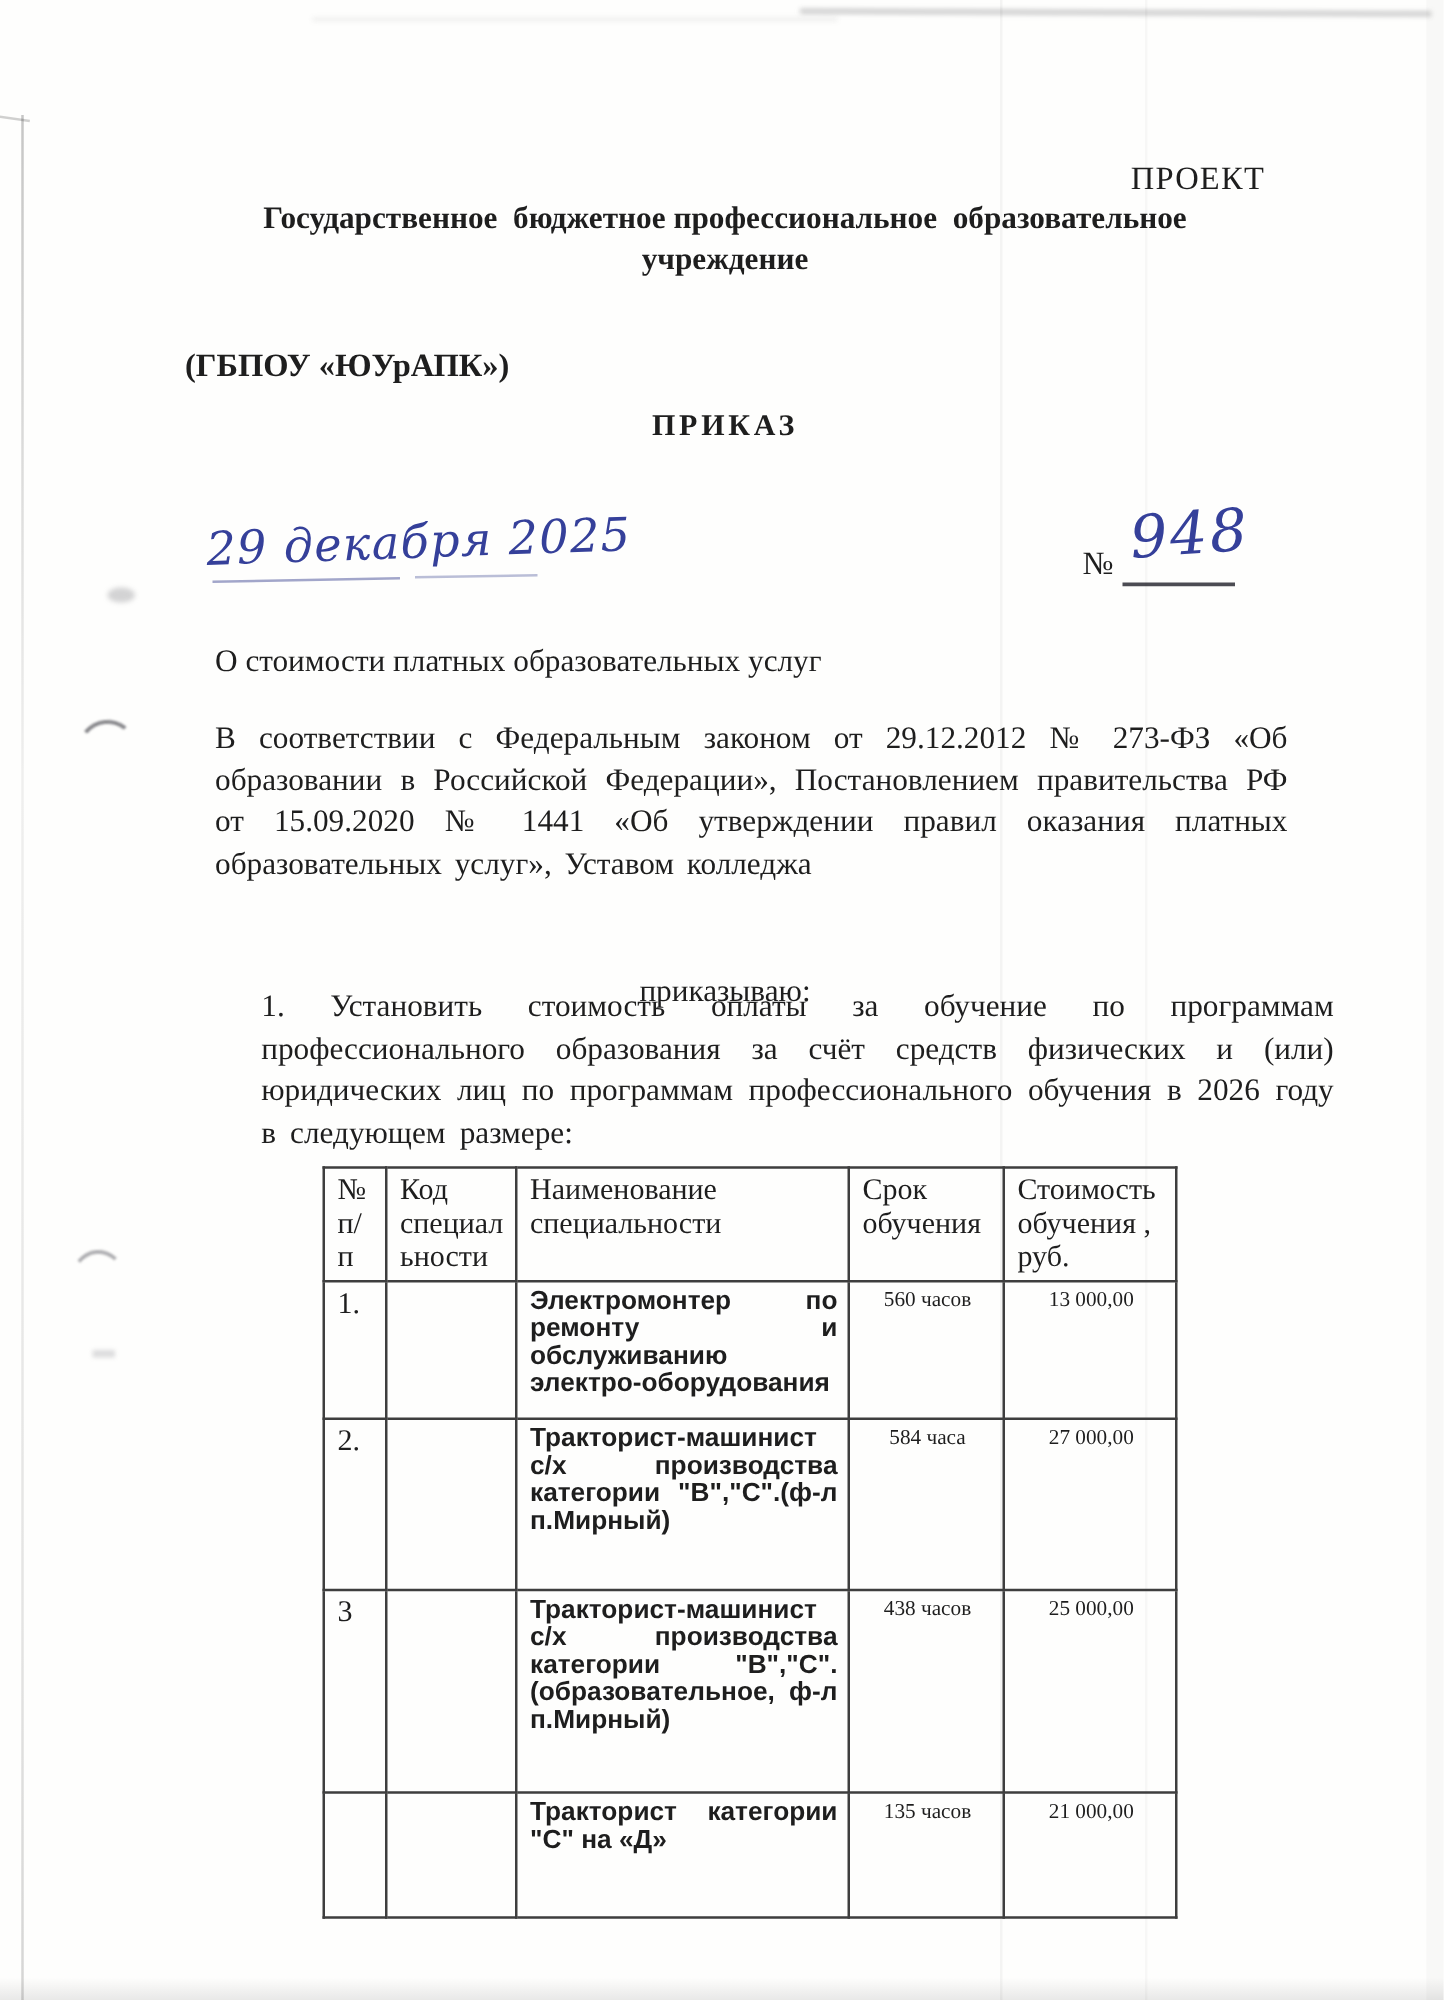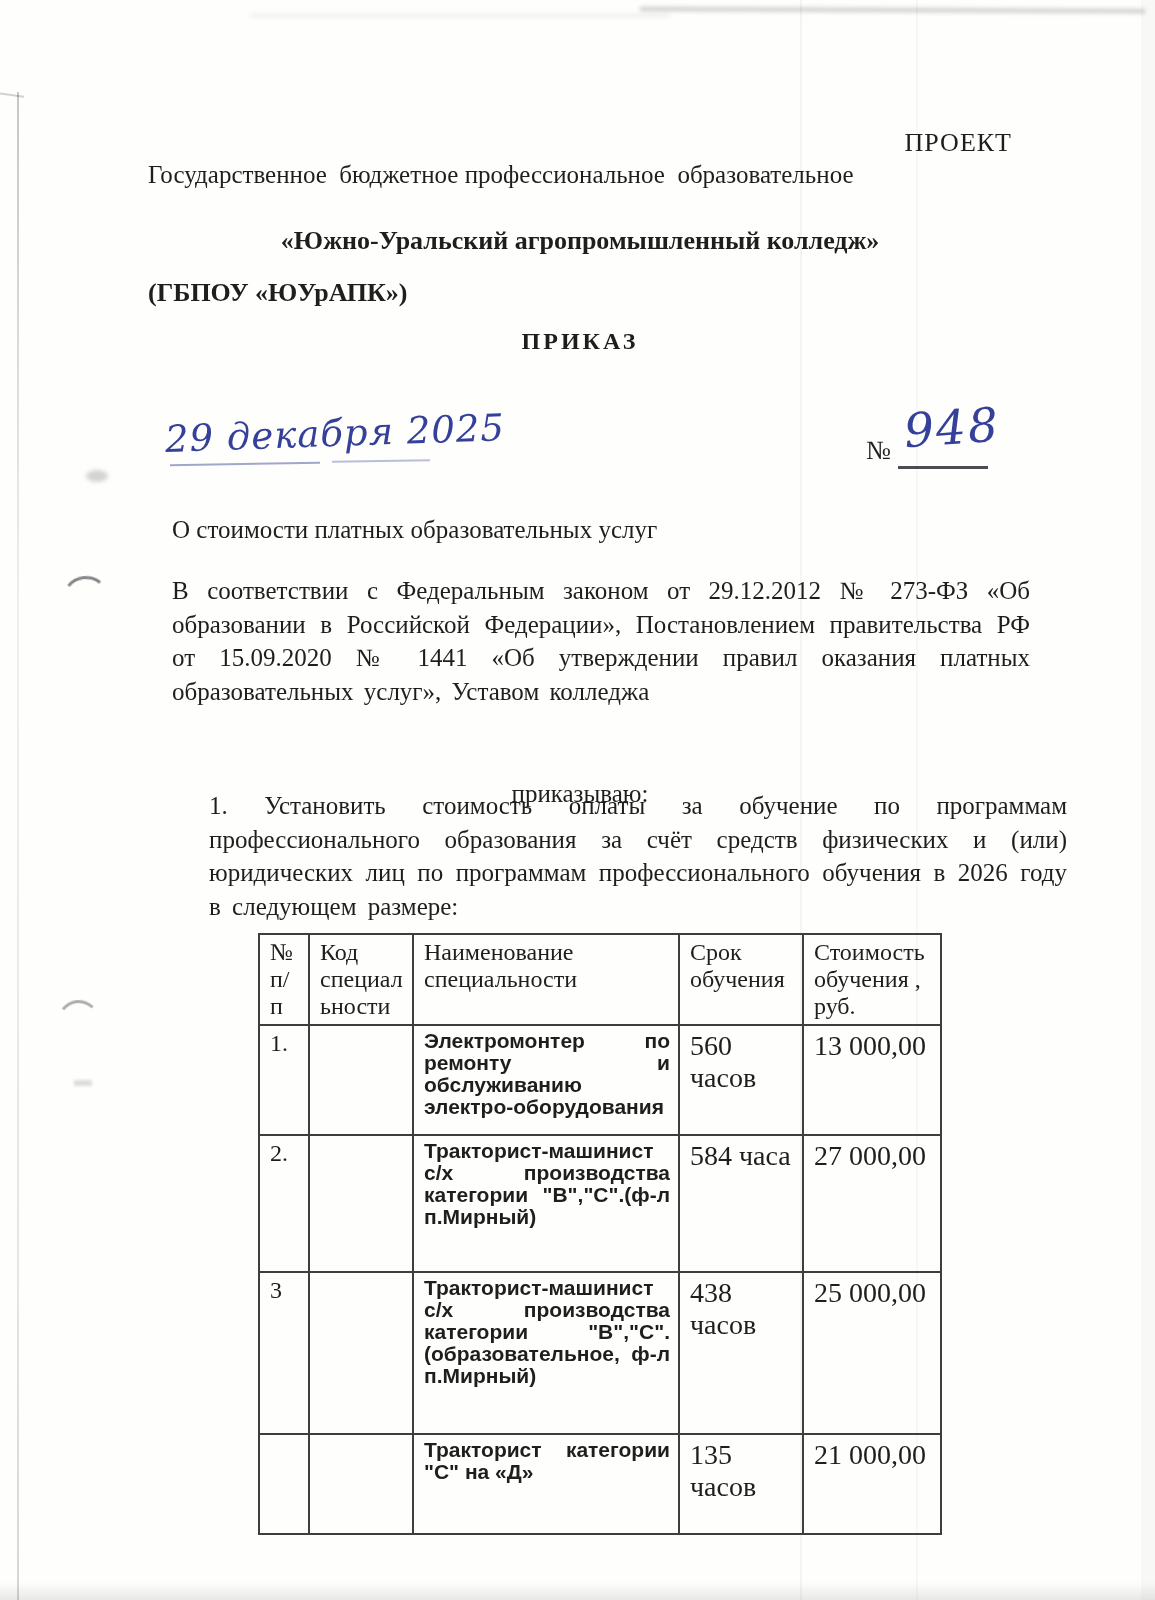--- a/index.html
+++ b/index.html
@@ -23,21 +23,21 @@
   .right-shade{left:1141px;top:0;width:14px;height:1600px;background:rgba(0,0,0,.025);}
   .bottom-band{left:0;top:1582px;width:1155px;height:18px;
     background:linear-gradient(to bottom,rgba(0,0,0,0),rgba(0,0,0,.085));}
   .punch-arc{border:3px solid transparent;border-radius:50%;filter:blur(.7px);}
   .punch-arc.a1{left:62px;top:576px;width:42px;height:42px;border-top-color:rgba(60,60,66,.62);transform:rotate(-6deg);}
   .punch-arc.a2{left:56px;top:1000px;width:40px;height:46px;border-top-color:rgba(85,85,92,.48);transform:rotate(-4deg);}
   .smudge-1{left:86px;top:470px;width:22px;height:12px;background:rgba(100,100,108,.28);filter:blur(2px);border-radius:50%;}
   .smudge-2{left:74px;top:1080px;width:18px;height:6px;background:rgba(100,100,108,.22);filter:blur(1.5px);}
   
   .project{right:160px;top:128px;font-size:26px;letter-spacing:1px;}
-  .org-block{left:148px;top:158px;width:864px;font-size:25px;line-height:33px;}
+  .org-block{left:148px;top:158px;width:864px;text-align:center;font-size:25px;line-height:33px;font-weight:bold;}
   .org-line{white-space:pre-wrap;}
   .org-name{left:148px;top:226px;width:864px;text-align:center;font-size:26px;font-weight:bold;}
   .org-abbr{left:148px;top:278px;width:864px;text-align:left;font-size:26px;font-weight:bold;}
   .doc-type{left:148px;top:328px;width:864px;text-align:center;font-size:24px;font-weight:bold;letter-spacing:3px;}
   .subject{left:172px;top:516px;font-size:25px;}
   .preamble{left:172px;top:574px;width:858px;font-size:25px;line-height:33.5px;
     text-align:justify;text-align-last:left;word-spacing:4px;}
   .order-word{left:148px;top:735px;width:864px;text-align:center;font-size:25px;margin-top:45px;}
   .item1{left:172px;top:789px;width:858px;font-size:25px;line-height:33.5px;
     text-align:justify;text-align-last:left;word-spacing:5px;margin-left:37px;}
@@ -53,21 +53,21 @@
   .price-table{position:absolute;left:258px;top:933px;width:682px;
     border-collapse:collapse;table-layout:fixed;}
   .price-table th,.price-table td{border:2px solid #3e3e3e;vertical-align:top;
     padding:4px 8px 4px 10px;overflow:hidden;}
   .price-table th{font-weight:normal;text-align:left;font-size:24px;line-height:27px;
     white-space:pre-line;font-family:"Liberation Serif","DejaVu Serif",serif;}
   .cell-num{font-size:24px;padding-left:14px;}
   .cell-code{font-size:24px;}
   .cell-name{font-family:"Liberation Sans","DejaVu Sans",sans-serif;font-size:21px;
     font-weight:bold;line-height:22px;text-align:justify;text-align-last:left;padding-top:6px;}
-  .cell-dur,.cell-cost{font-size:28px;padding-top:8px;}
+  .cell-dur,.cell-cost{font-size:17px;padding-top:8px;text-align:center;}
   .cell-cost{padding-left:13px;}
   .row-header{height:84px;}
   .row-1{height:110px;}
   .row-2{height:137px;}
   .row-3{height:162px;}
   .row-4{height:100px;}
   .row-4 td{border-top:2px dashed #3e3e3e;}
 </style>
 </head>
 <body>
@@ -84,22 +84,22 @@
   <div class="abs bottom-band"></div>
   <div class="abs punch-arc a1"></div>
   <div class="abs punch-arc a2"></div>
   <div class="abs smudge-1"></div>
   <div class="abs smudge-2"></div>
 
   <div class="abs project">ПРОЕКТ</div>
 
   <div class="abs org-block">
     <div class="org-line">Государственное  бюджетное профессиональное  образовательное</div>
+    <div class="org-line">учреждение</div>
   </div>
-  <div class="abs org-name">«Южно-Уральский агропромышленный колледж»</div>
   <div class="abs org-abbr">(ГБПОУ «ЮУрАПК»)</div>
   <div class="abs doc-type">ПРИКАЗ</div>
 
   <div class="abs hw hw-date">29 декабря 2025</div>
   <div class="abs hw-underline-1"></div>
   <div class="abs hw-underline-2"></div>
   <div class="abs num-label">№</div>
   <div class="abs hw hw-number">948</div>
   <div class="abs num-underline"></div>
 

